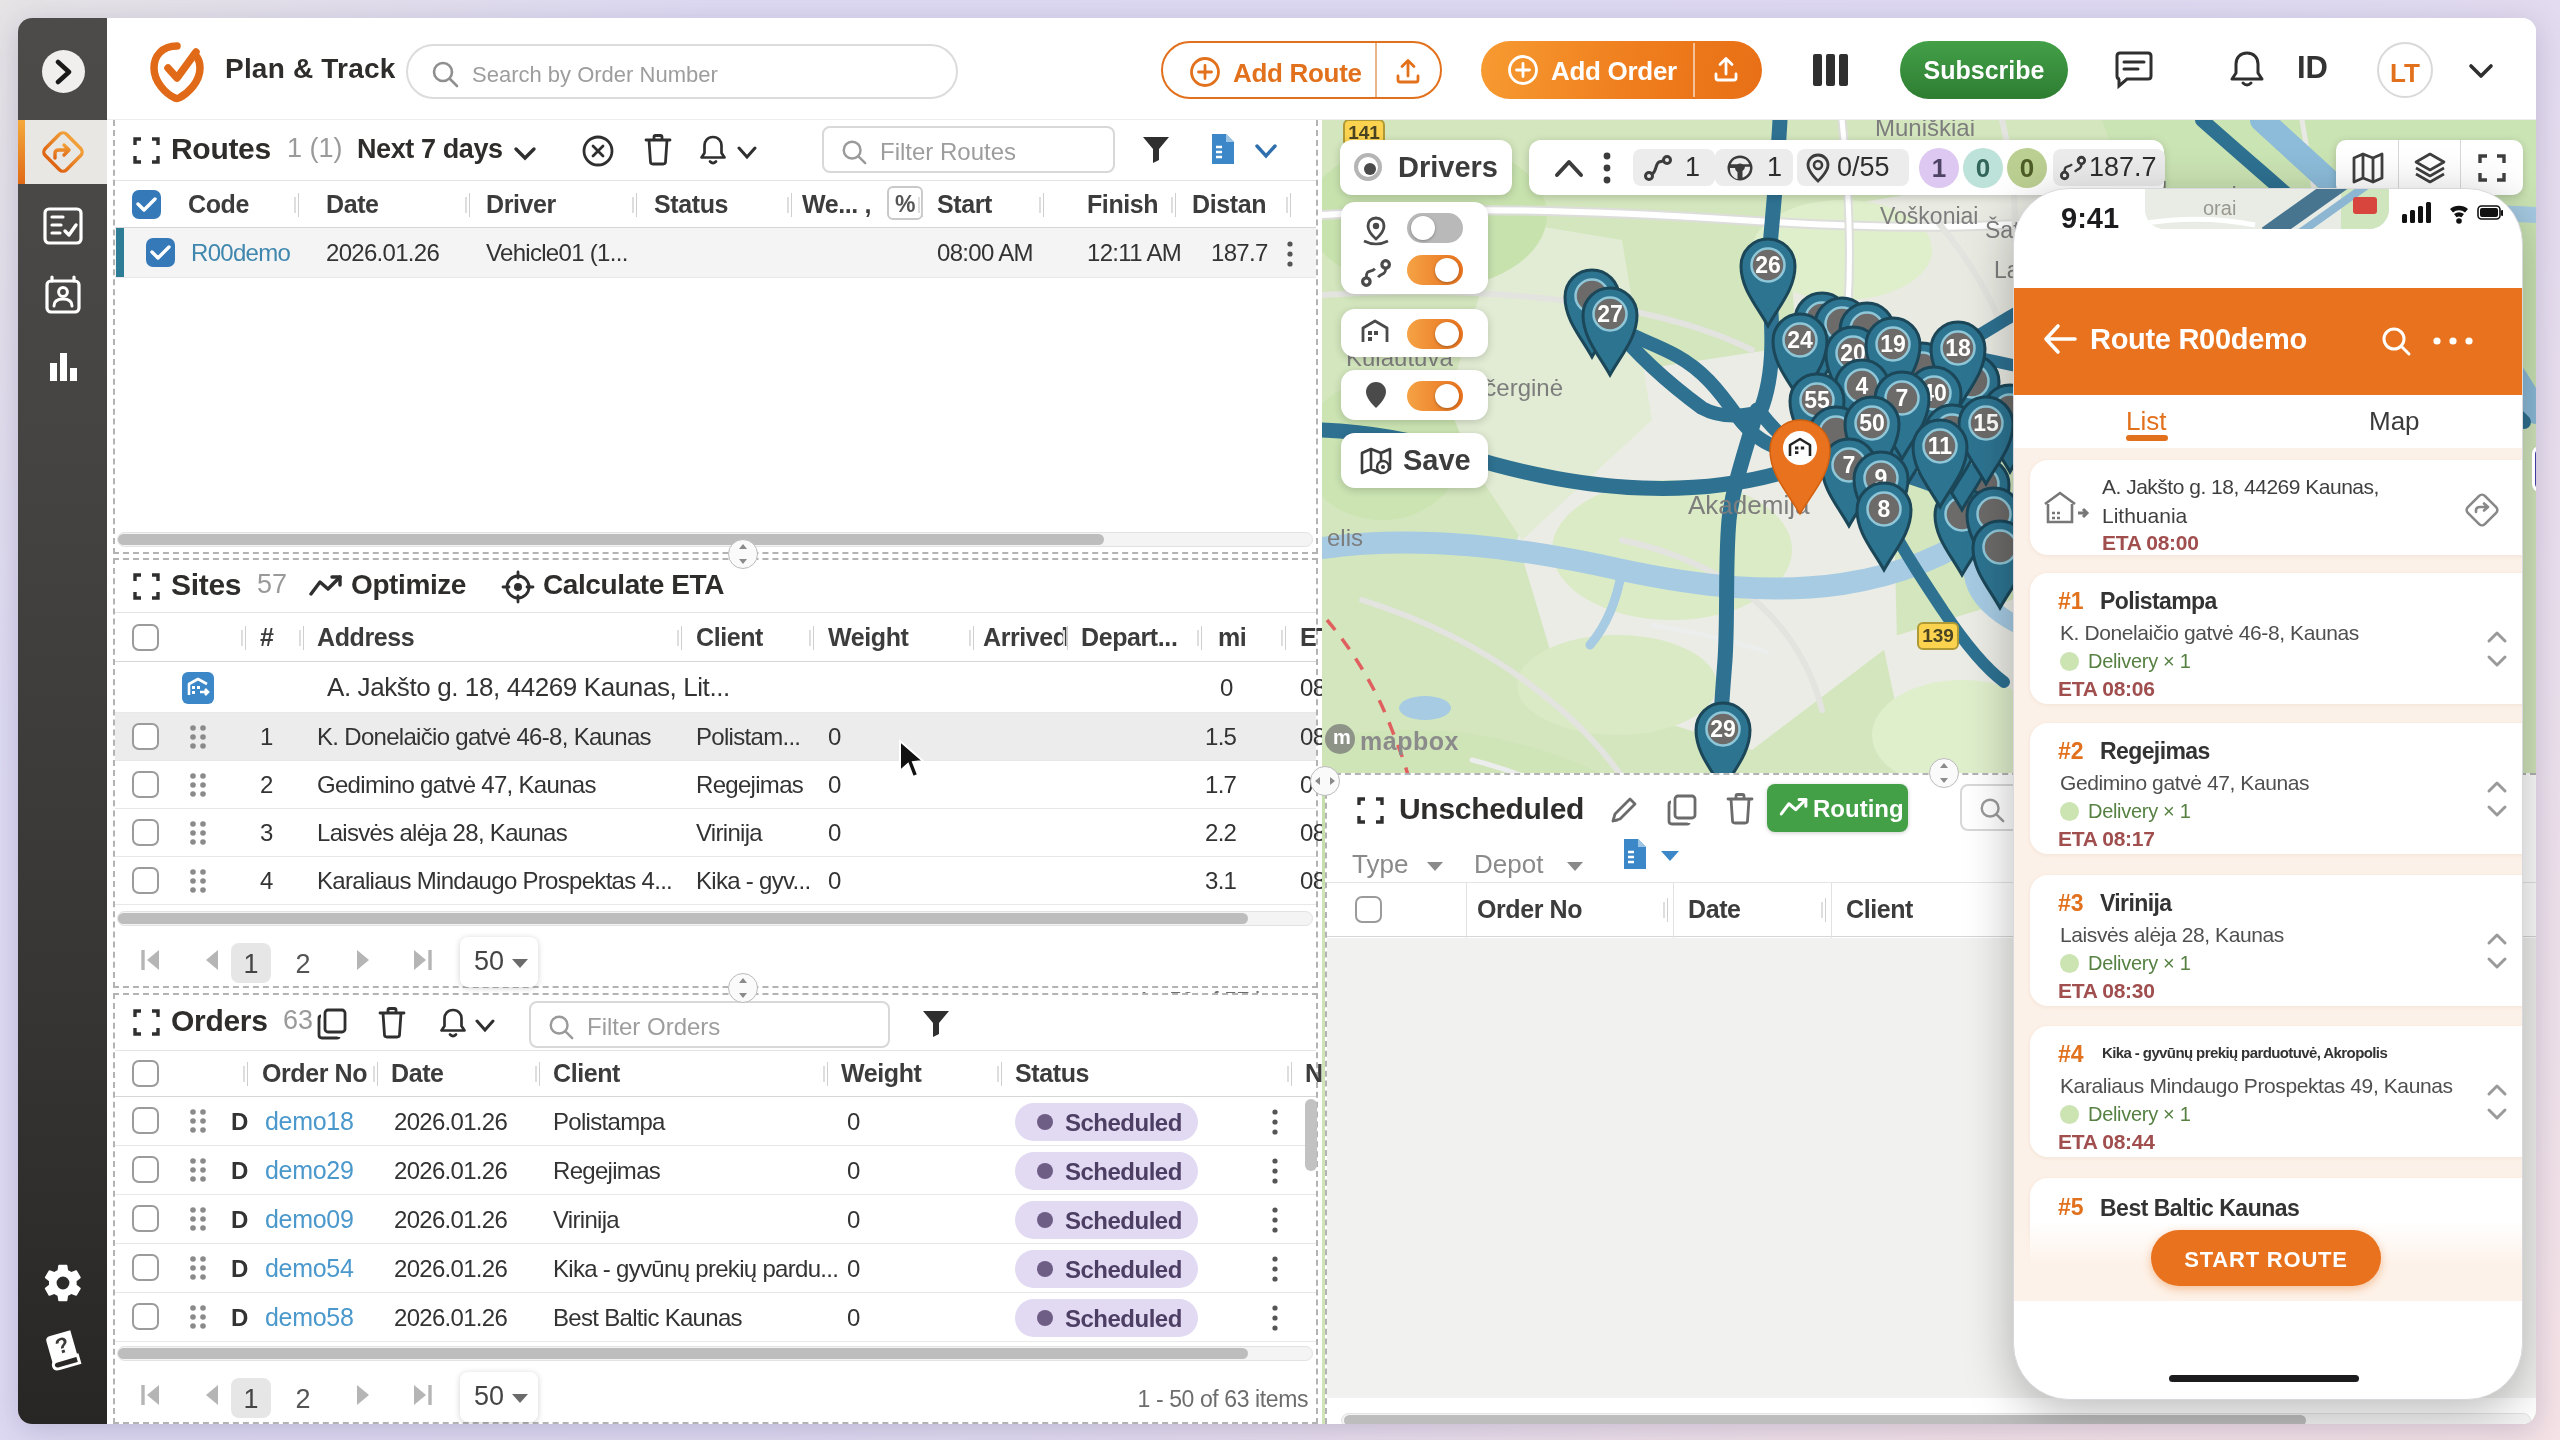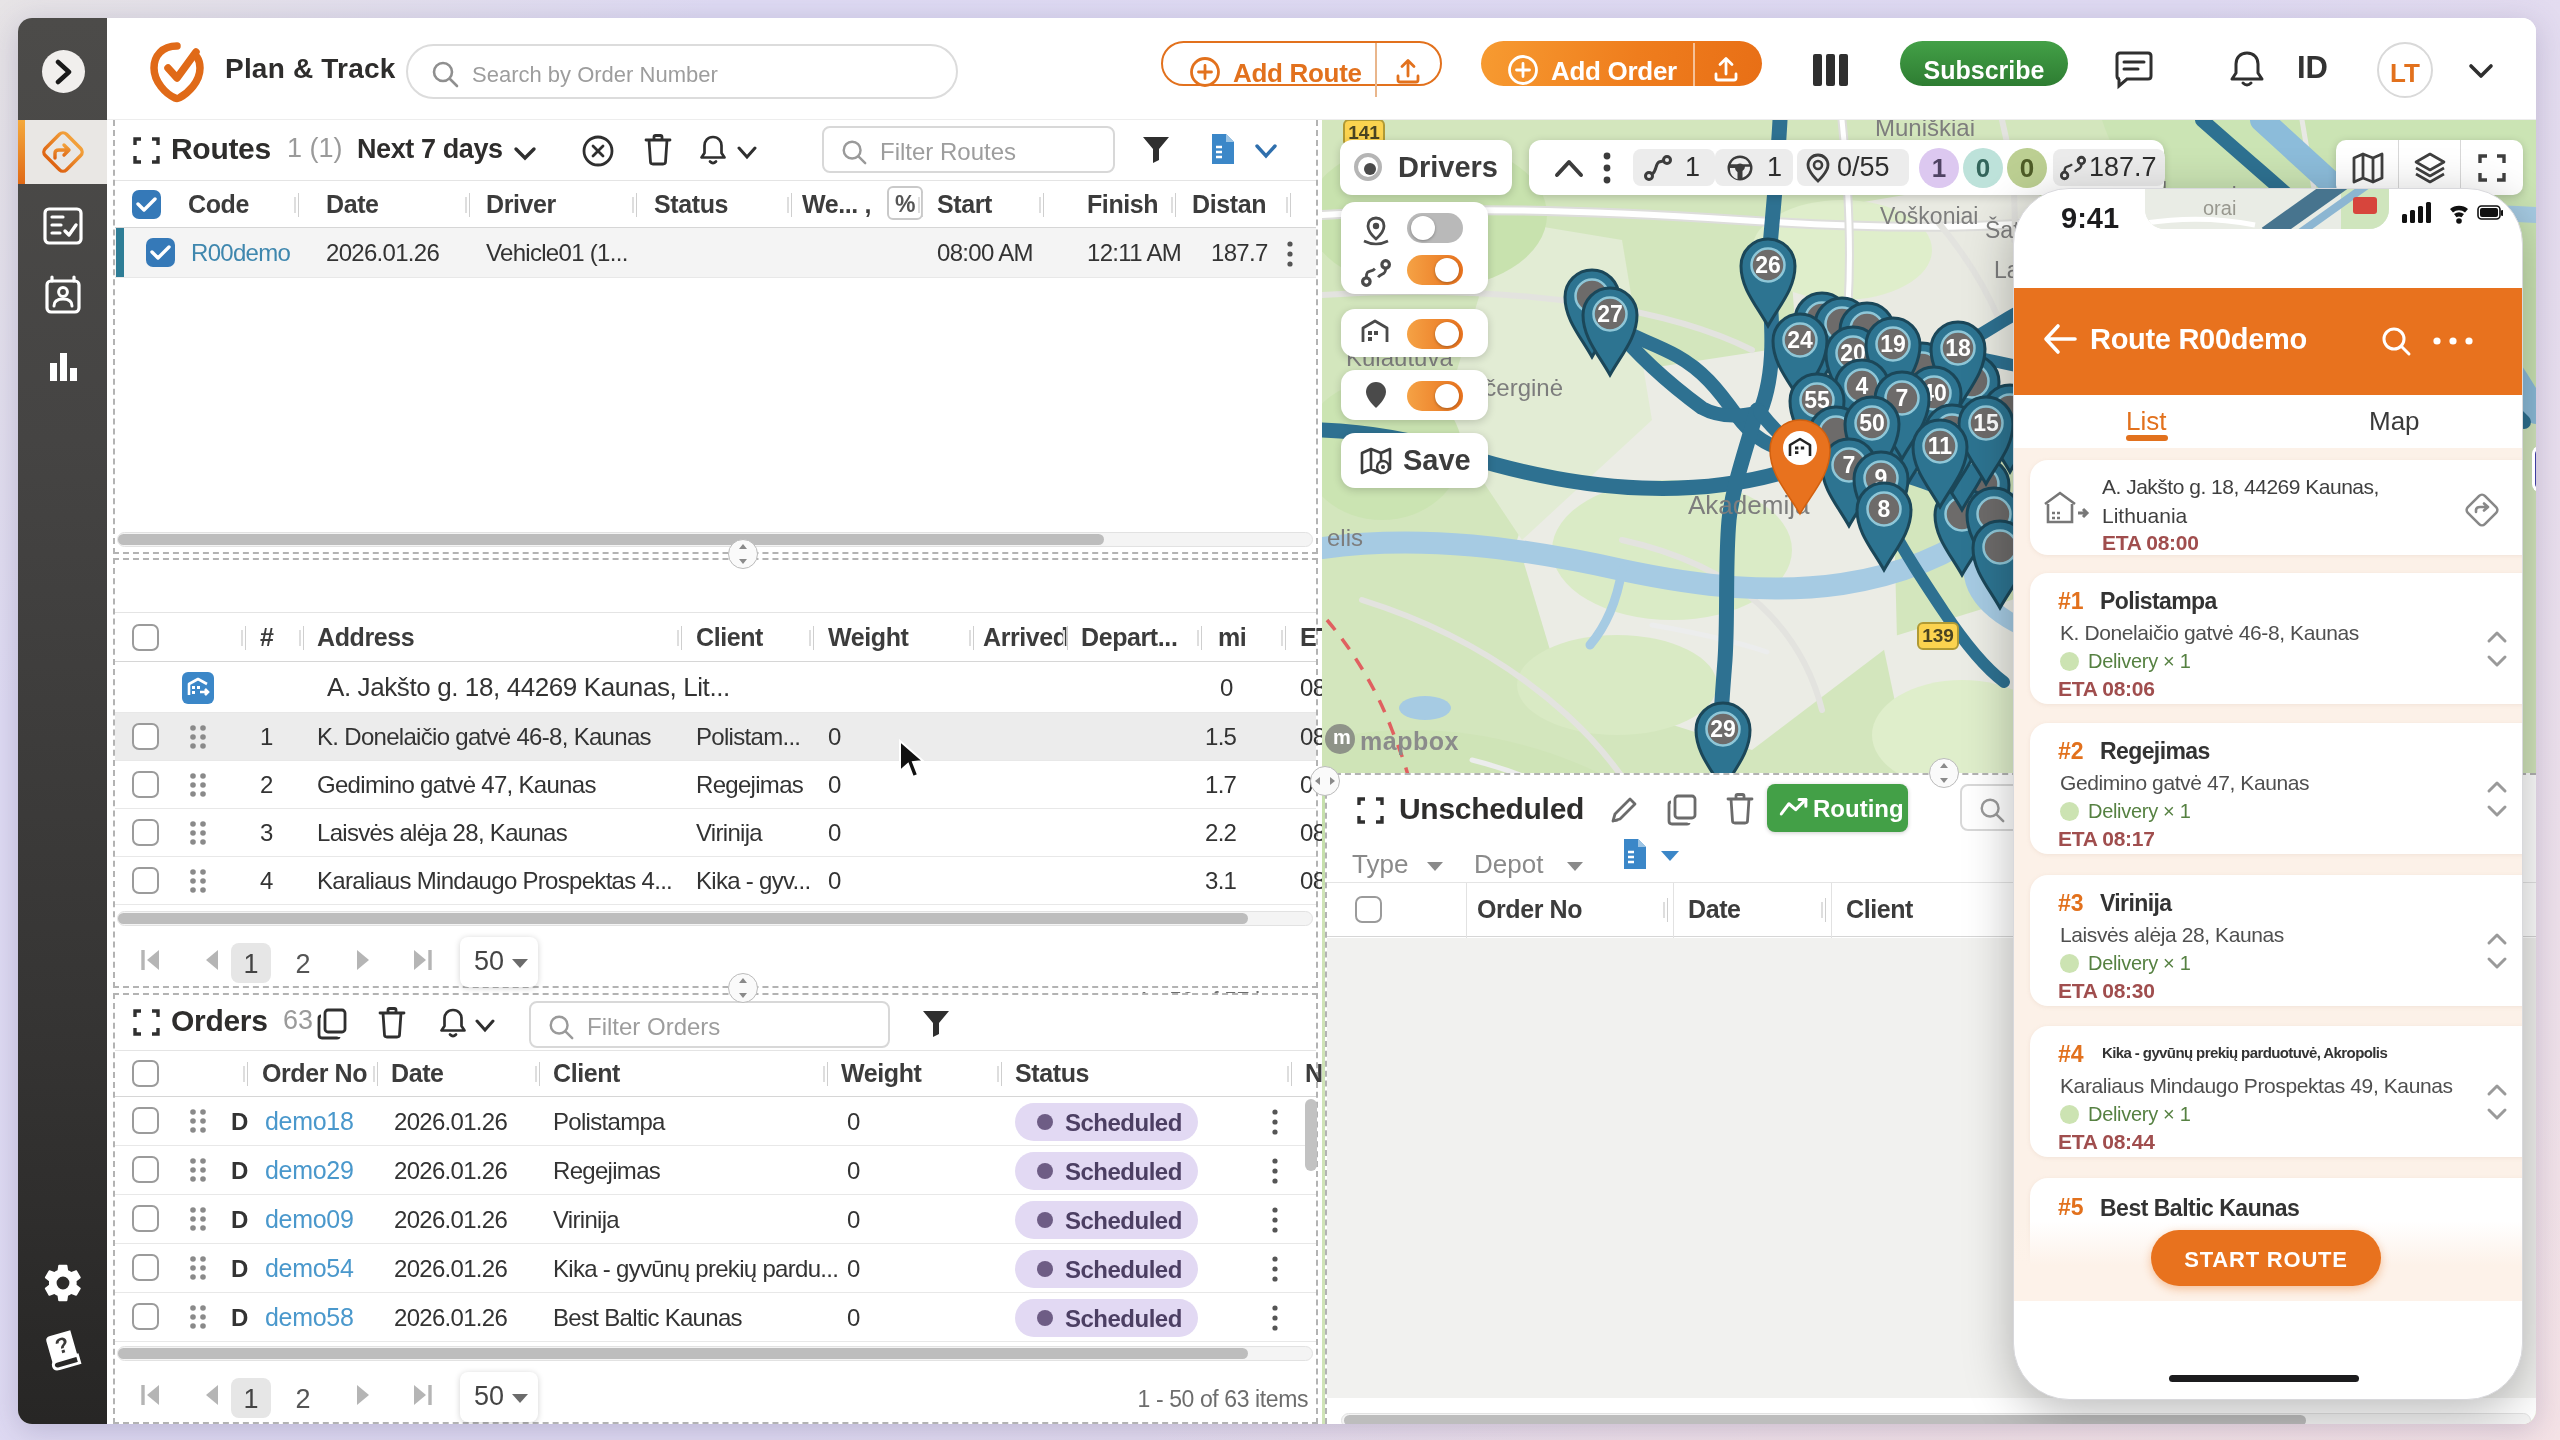--- a/index.html
+++ b/index.html
@@ -27,21 +27,21 @@
 .navActive { background:#e9e7e4; }
 .navBar { position:absolute; left:0; top:0; width:7px; height:64px; background:linear-gradient(180deg,#f4a93c,#e06a17); }
 .navIc { position:absolute; left:50%; top:50%; transform:translate(-50%,-50%); }
 
 #topbar { position:absolute; left:89px; top:0; width:2429px; height:102px; background:#fff; border-bottom:1px solid #ededed; }
 #logo { position:absolute; left:39px; top:22px; }
 #brand { position:absolute; left:118px; top:35px; font-size:28px; letter-spacing:-0.2px; font-weight:bold; color:#2e2d2c; letter-spacing:0.2px;}
 #searchTop { position:absolute; left:299px; top:26px; width:552px; height:55px; border:2px solid #dcdcdc; border-radius:29px; background:#fff; }
 #searchTop .ph { position:absolute; left:64px; top:16px; font-size:22px; color:#9d9d9d; }
 #searchTop svg { position:absolute; left:22px; top:13px; }
-.pillbtn { position:absolute; height:45px; border-radius:30px; }
+.pillbtn { position:absolute; height:58px; border-radius:30px; }
 #addRoute { left:1054px; top:23px; width:281px; border:2.5px solid #e2711d; background:#fff; }
 #addOrder { left:1374px; top:23px; width:281px; background:linear-gradient(100deg,#f79b31 0%, #ef7d1d 55%, #e86f16 100%); }
 #subscribe { left:1793px; top:23px; width:168px; background:linear-gradient(180deg,#43a047,#2e7d32); }
 #subscribe span { position:absolute; width:100%; text-align:center; top:15px; color:#fff; font-size:25px; font-weight:bold; }
 .btnTxt { position:absolute; top:15px; font-size:26px; font-weight:bold; letter-spacing:-0.3px; }
 #avatar { position:absolute; left:2270px; top:24px; width:56px; height:56px; border-radius:50%; border:2px solid #d9d9d9; }
 #avatar span { position:absolute; width:100%; text-align:center; top:14px; color:#e2711d; font-size:26px; font-weight:bold; }
 #idtxt { position:absolute; left:2190px; top:32px; font-size:31px; font-weight:bold; color:#333; }
 
 .panel { position:absolute; left:95px; width:1205px; background:#fff; border:2px dashed #b3b3b3; }
@@ -307,20 +307,38 @@
           <circle cx="3" cy="3" r="2.6" fill="#555"></circle>
           <circle cx="3" cy="13" r="2.6" fill="#555"></circle>
           <circle cx="3" cy="23" r="2.6" fill="#555"></circle>
         </svg>
     </div>
     <div class="hscroll" style="left:2px;top:412px;width:1196px;">
         <div class="hthumb" style="left:0;width:986px;"></div>
       </div>
   </div>
   <div class="panel" id="pSites">
+    <div class="phead" style="height:51px;">
+      <svg class="abs" style="left:18px;top:13px;" width="27" height="27" viewBox="0 0 27 27">
+          <path d="M2 8 V2 H8 M19 2 H25 V8 M25 19 V25 H19 M8 25 H2 V19" fill="none" stroke="#2f2f2f" stroke-width="3.4"></path>
+        </svg>
+      <span class="ptitle abs" style="left:56px;top:8px;">Sites</span>
+      <span class="pcount abs" style="left:142px;top:9px;">57</span>
+      <svg class="abs" style="left:194px;top:14px;" width="34" height="26" viewBox="0 0 34 26">
+          <path d="M2 20 L11 8 L19 15 L31 3" fill="none" stroke="#2f2f2f" stroke-width="3.4" stroke-linecap="round" stroke-linejoin="round"></path>
+          <path d="M23 3 H31 V11" fill="none" stroke="#2f2f2f" stroke-width="3.4" stroke-linecap="round" stroke-linejoin="round"></path>
+        </svg>
+      <span class="abs" style="left:236px;top:9px;font-size:28px;font-weight:bold;letter-spacing:-0.4px;color:#2e2d2c;">Optimize</span>
+      <svg class="abs" style="left:386px;top:10px;" width="34" height="34" viewBox="0 0 34 34">
+          <circle cx="17" cy="17" r="11" fill="none" stroke="#2f2f2f" stroke-width="2.8"></circle>
+          <circle cx="17" cy="17" r="4" fill="#2f2f2f"></circle>
+          <path d="M17 2 V8 M17 26 V32 M2 17 H8 M26 17 H32" stroke="#2f2f2f" stroke-width="2.8" stroke-linecap="round"></path>
+        </svg>
+      <span class="abs" style="left:428px;top:9px;font-size:28px;font-weight:bold;letter-spacing:-0.4px;color:#2e2d2c;">Calculate ETA</span>
+    </div>
     <div class="thead" style="top:52px;height:50px;">
       <span class="cbx" style="left:17px;top:11px;"></span>
       <span class="th" style="left:145px;top:10px;">#</span>
       <span class="th" style="left:202px;top:10px;">Address</span>
       <span class="th" style="left:581px;top:10px;">Client</span>
       <span class="th" style="left:713px;top:10px;">Weight</span>
       <span class="th" style="left:868px;top:10px;">Arrived</span>
       <span class="th" style="left:966px;top:10px;">Depart...</span>
       <span class="th" style="left:1103px;top:10px;">mi</span>
       <span class="th" style="left:1185px;top:10px;">ET</span>

